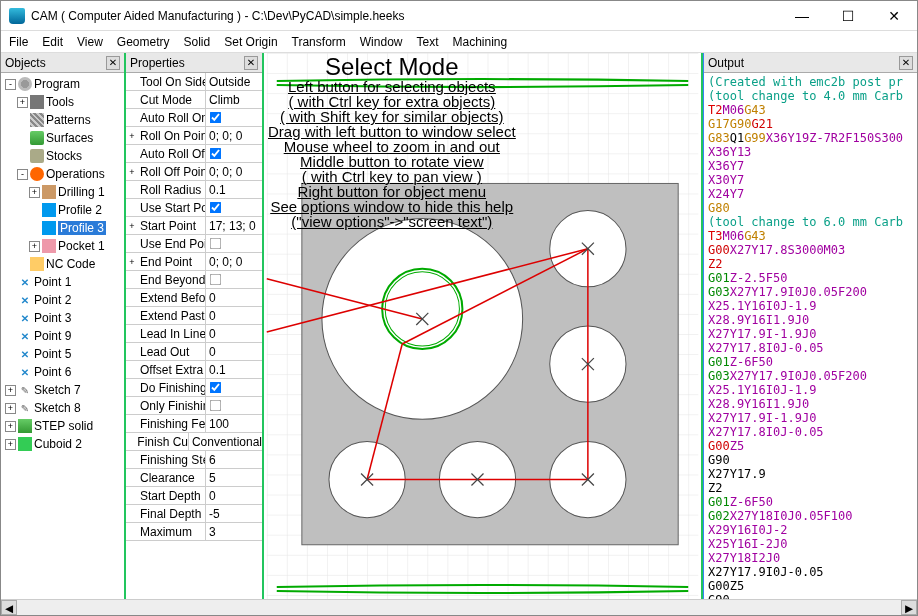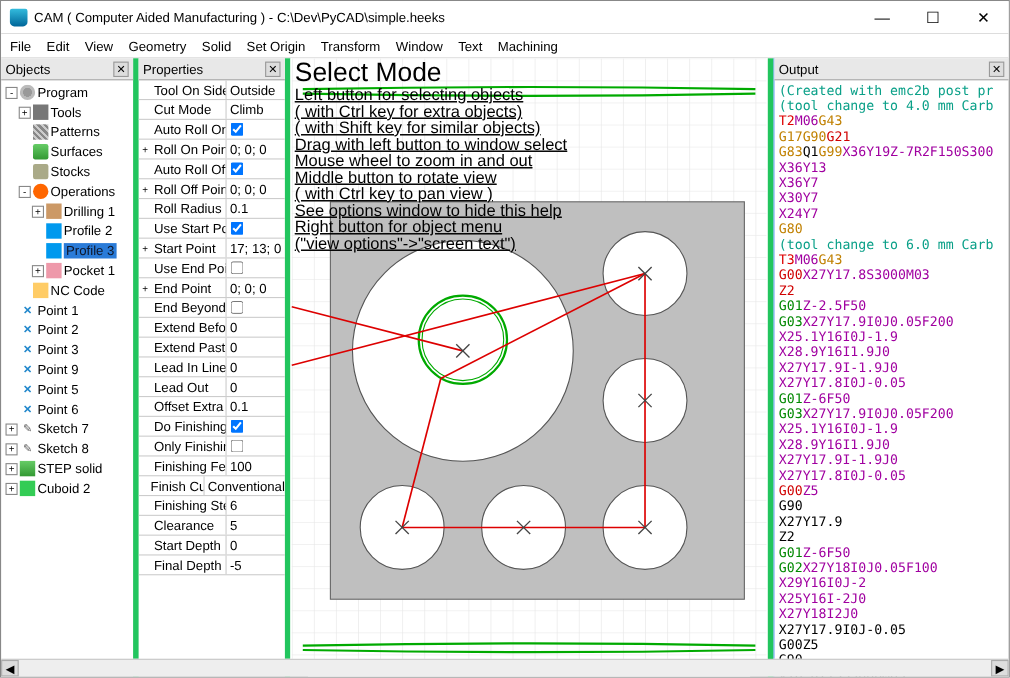--- a/index.html
+++ b/index.html
@@ -5,43 +5,43 @@
 * { box-sizing: border-box; margin: 0; padding: 0; }
 body { font-family: "Segoe UI", Tahoma, sans-serif; font-size: 12px; background: #fff; width: 918px; height: 616px; overflow: hidden; position: relative; border: 1px solid #888; }
 .title-bar { height: 30px; display: flex; align-items: center; padding: 0 0 0 8px; background: #fff; border-bottom: 1px solid #ddd; }
 .title-bar .icon-app { width: 16px; height: 16px; background: linear-gradient(180deg,#3bd 0%,#069 100%); border-radius: 2px 2px 4px 4px; margin-right: 6px; }
 .title-text { flex: 1; font-size: 12px; }
 .win-controls { display: flex; }
 .win-controls button { width: 46px; height: 30px; background: none; border: none; font-size: 14px; cursor: pointer; }
 .menu-bar { height: 22px; display: flex; align-items: center; background: #fff; gap: 14px; padding: 0 8px; border-bottom: 1px solid #ddd; }
 .menu-bar span { cursor: pointer; }
 .workspace { display: flex; height: calc(100% - 52px); }
-.panel { display: flex; flex-direction: column; border-right: 5px solid #22c55e; }
+.panel { display: flex; flex-direction: column; border-right: 2px solid #22c55e; }
 .panel-header { height: 20px; background: #e8e8e8; display: flex; align-items: center; padding: 0 4px; font-size: 12px; border-bottom: 1px solid #aaa; justify-content: space-between; }
 .panel-header .x { cursor: pointer; width: 14px; height: 14px; display: flex; align-items: center; justify-content: center; font-size: 10px; border: 1px solid #999; background:#ddd; }
 .panel-body { flex: 1; overflow: auto; }
 
 .objects-panel { width: 125px; }
 .tree { padding: 2px 0 2px 4px; }
 .tree-row { display: flex; align-items: center; height: 18px; white-space: nowrap; cursor: pointer; }
 .tree-row .exp { width: 11px; height: 11px; border: 1px solid #888; display: flex; align-items: center; justify-content: center; font-size: 9px; margin-right: 2px; background:#fff; }
 .tree-row .exp.none { visibility: hidden; }
 .tree-row .ticon { width: 14px; height: 14px; margin-right: 2px; display:inline-flex; align-items:center; justify-content:center; font-size:10px; }
-.tree-row.selected span.lbl { background: #2a7bd8; color: #0f172a; padding:0 2px; }
+.tree-row.selected span.lbl { background: #2a7bd8; color: #ffffff; padding:0 2px; }
 .d1 { padding-left: 12px; } .d2 { padding-left: 24px; }
 
 .props-panel { width: 138px; }
 .prop-row { display: flex; height: 18px; border-bottom: 1px solid #ccc; align-items:center; }
 .prop-row .pexp { width:12px; font-size:9px; display:flex; align-items:center; justify-content:center; }
 .prop-row .pname { width: 68px; overflow:hidden; white-space:nowrap; padding-left:2px; border-right:1px solid #ccc; height:100%; display:flex; align-items:center; }
 .prop-row .pval { flex:1; padding-left:3px; display:flex; align-items:center; }
 .prop-row .pval input[type=checkbox]{ transform:scale(0.9); }
 
 .canvas-panel { flex: 1; position: relative; background:#fff; }
-.canvas-help { position:absolute; top:2px; left:4px; font-family: Arial, sans-serif; font-size: 15px;line-height: 1; z-index:5; }
+.canvas-help { position:absolute; top:2px; left:4px; font-family: Arial, sans-serif; font-size: 15px;line-height: 1; z-index:5;text-align:center; }
 .canvas-help h2 { font-size:24px; font-weight:normal; margin-bottom:0;}
 .canvas-help div { text-decoration: underline; }
 svg.drawing { position:absolute; inset:0; width:100%; height:100%; }
 
 .output-panel { width: 214px; border-right:none; border-left:1px solid #3b82f6; }
 .output-body { font-family: Consolas, monospace; font-size: 12px; line-height: 14px; padding: 2px 4px; white-space: pre; overflow:hidden; }
 .output-body span{ display:block; white-space:pre; }
 
 .hsb { position:absolute; bottom:0; left:0; right:0; height:16px; background:#eee; display:flex; justify-content:space-between; border-top:1px solid #ccc; }
 .hsb button{ width:16px; background:#ddd; border:1px solid #aaa;}
@@ -345,20 +345,25 @@
         <div class="prop-row">
           <span class="pexp"></span>
           <span class="pname">Start Depth</span>
           <span class="pval">0</span>
         </div>
         <div class="prop-row">
           <span class="pexp"></span>
           <span class="pname">Final Depth</span>
           <span class="pval">-5</span>
         </div>
+        <div class="prop-row">
+          <span class="pexp"></span>
+          <span class="pname">Maximum</span>
+          <span class="pval">3</span>
+        </div>
       </div>
     <div class="hsb">
         <button>◄</button>
         <button>►</button>
       </div>
   </div>
 
   <div class="panel canvas-panel">
     <svg class="drawing" viewBox="0 0 430 560">
       <defs>
@@ -425,22 +430,22 @@
     <div class="canvas-help">
       <h2>Select Mode</h2>
       <div id="helplines">
           <div>Left button for selecting objects</div>
           <div>( with Ctrl key for extra objects)</div>
           <div>( with Shift key for similar objects)</div>
           <div>Drag with left button to window select</div>
           <div>Mouse wheel to zoom in and out</div>
           <div>Middle button to rotate view</div>
           <div>( with Ctrl key to pan view )</div>
+          <div>Right button for object menu</div>
           <div>See options window to hide this help</div>
-          <div>Right button for object menu</div>
           <div>("view options"-&gt;"screen text")</div>
         </div>
     </div>
     <div class="hsb">
         <button>◄</button>
         <button>►</button>
       </div>
   </div>
 
   <div class="panel output-panel">

